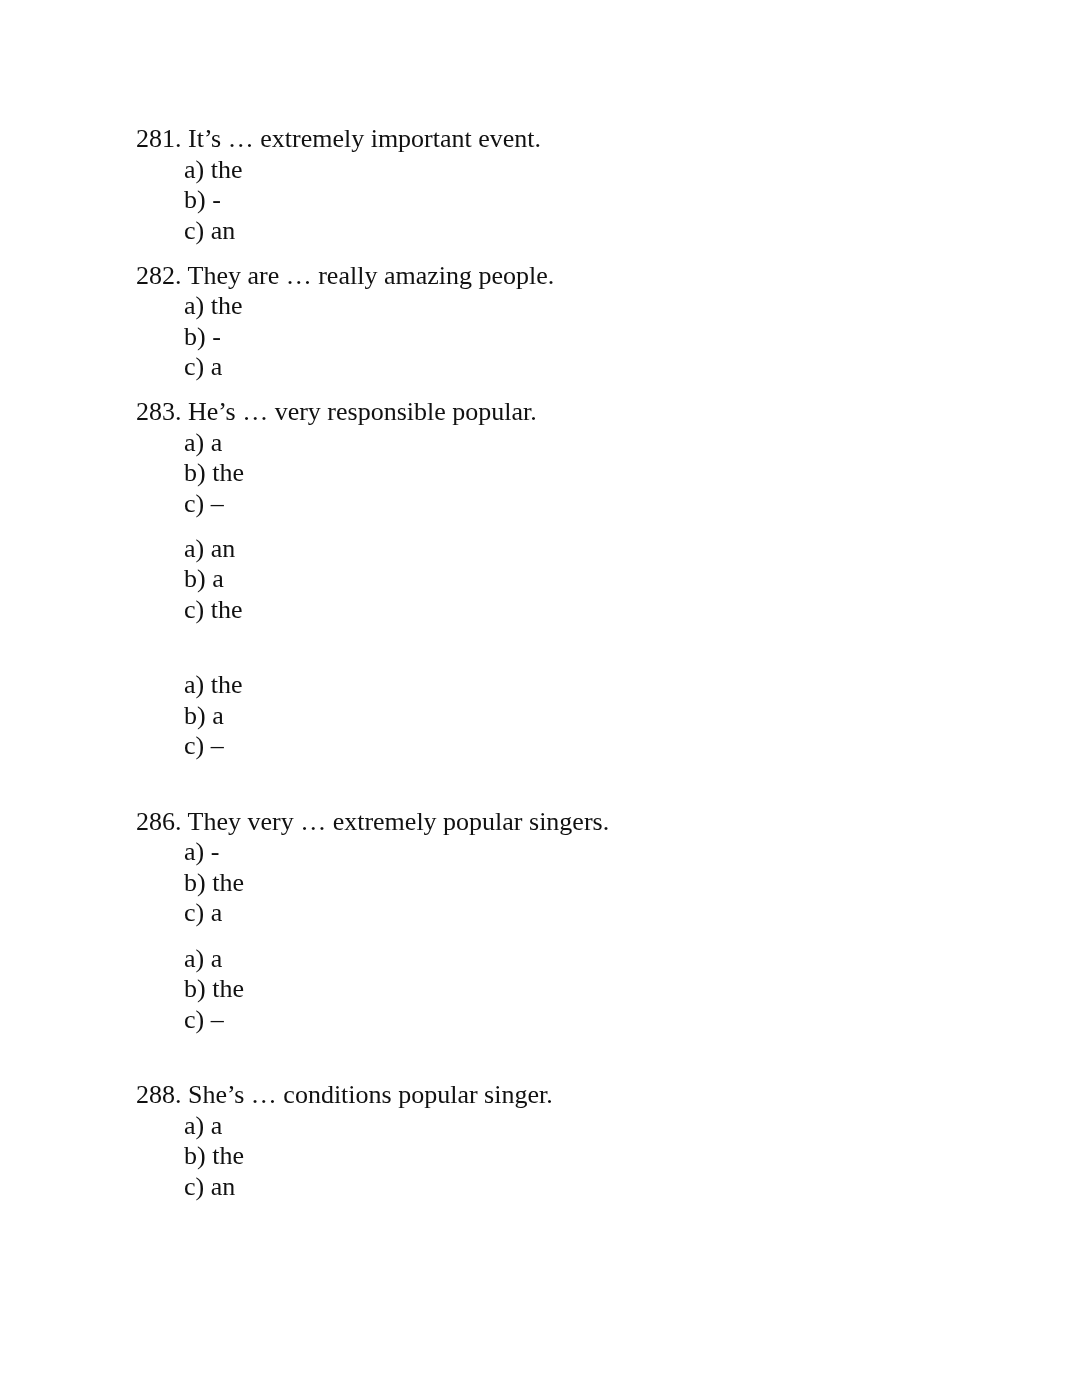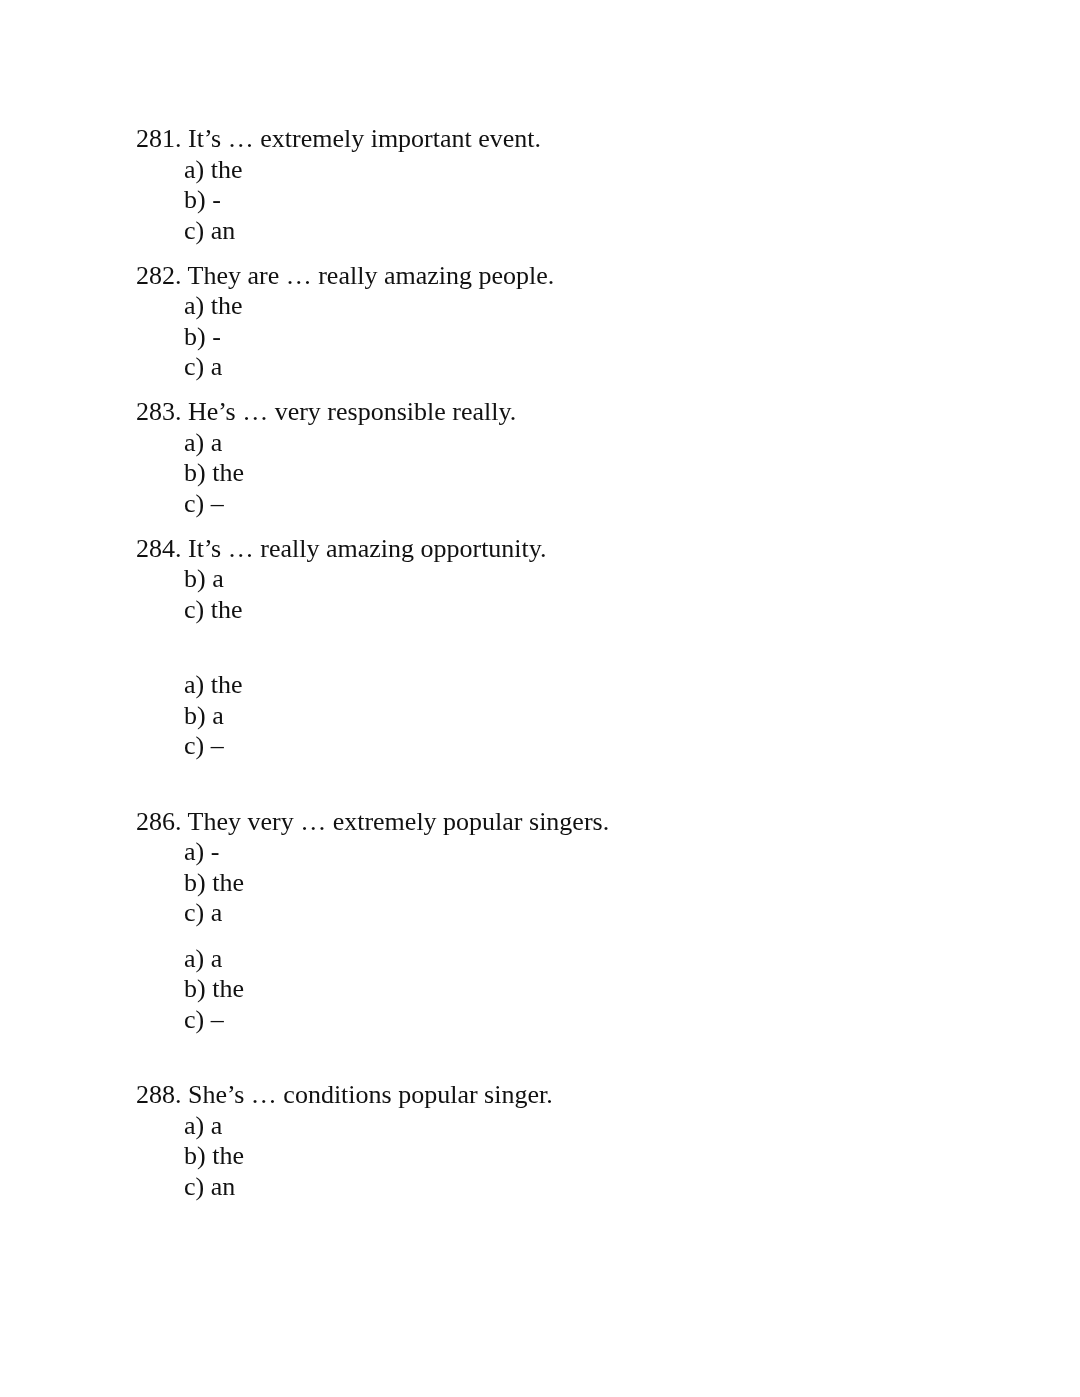--- a/index.html
+++ b/index.html
@@ -68,31 +68,31 @@
     <div class="question">
       <div class="question-line"><span>282.</span> <span>They are … really amazing people.</span></div>
       <div class="options">
         <div class="option"><span>a)</span> <span>the</span></div>
         <div class="option"><span>b)</span> <span>-</span></div>
         <div class="option"><span>c)</span> <span>a</span></div>
       </div>
     </div>
 
     <div class="question">
-      <div class="question-line"><span>283.</span> <span>He’s … very responsible really.</span></div>
+      <div class="question-line"><span>283.</span> <span>He’s … very responsible popular.</span></div>
       <div class="options">
         <div class="option"><span>a)</span> <span>a</span></div>
         <div class="option"><span>b)</span> <span>the</span></div>
         <div class="option"><span>c)</span> <span>–</span></div>
       </div>
     </div>
 
     <div class="question">
-      <div class="question-line"><span>284.</span> <span>It’s … really amazing opportunity.</span></div>
       <div class="options">
+        <div class="option"><span>a)</span> <span>an</span></div>
         <div class="option"><span>b)</span> <span>a</span></div>
         <div class="option"><span>c)</span> <span>the</span></div>
       </div>
     </div>
 
     <div class="question">
       <div class="options">
         <div class="option"><span>a)</span> <span>the</span></div>
         <div class="option"><span>b)</span> <span>a</span></div>
         <div class="option"><span>c)</span> <span>–</span></div>

